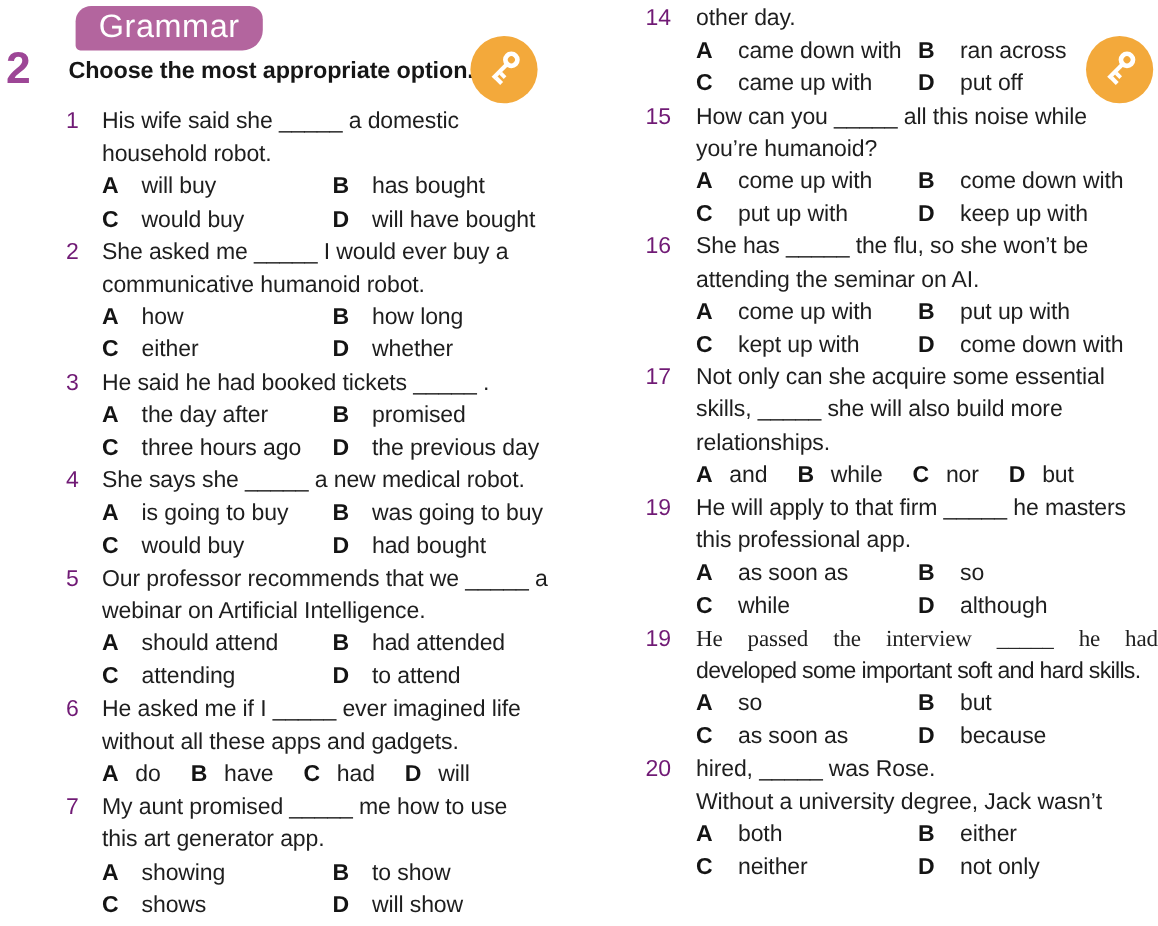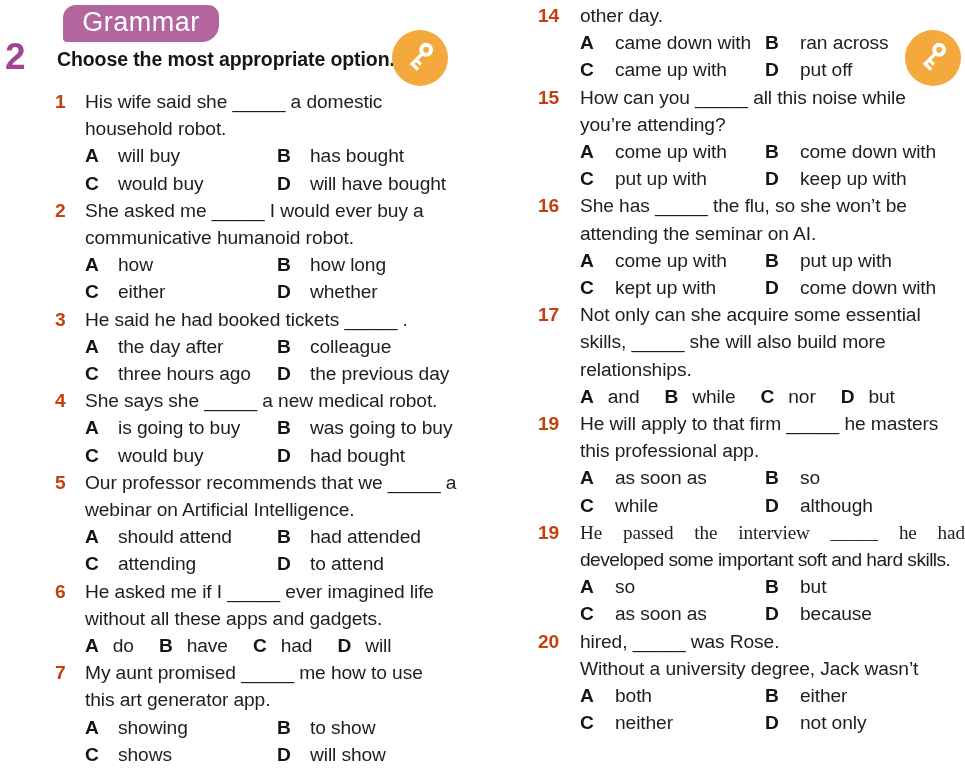--- a/index.html
+++ b/index.html
@@ -53,23 +53,23 @@
     position:absolute;
     font-size:19.2px;
     line-height:27.2px;
     letter-spacing:-0.1px;
   }
   .qcol-left  { left:55px;  top:88px; width:432px; }
   .qcol-right { left:538px; top:2px;  width:427px; }
 
   .q { display:flex; align-items:flex-start; }
   .qnum {
-    font-weight:bold;
+    font-weight:normal;
     flex:0 0 auto;
-    color:#c2410c;
+    color:#701a75;
   }
   .qcol-left  .qnum { width:30px; }
   .qcol-right .qnum { width:42px; }
   .qbody { flex:1 1 auto; min-width:0; }
   .qline { white-space:nowrap; }
   .qline.just { white-space:normal; text-align:justify; text-align-last:justify;font-family:Liberation Serif, serif; }
   .qline.cond { letter-spacing:-0.55px; }
 
   .optrow { display:flex; }
   .optcell { display:flex; flex:0 0 auto; }
@@ -184,21 +184,21 @@
         <span class="qnum">3</span>
         <div class="qbody">
           <div class="qline">He said he had booked tickets _____ .</div>
           <div class="optrow optrow-pair">
             <span class="optcell">
               <span class="optletter">A</span>
               <span class="opttext">the day after</span>
             </span>
             <span class="optcell">
               <span class="optletter">B</span>
-              <span class="opttext">colleague</span>
+              <span class="opttext">promised</span>
             </span>
           </div>
           <div class="optrow optrow-pair">
             <span class="optcell">
               <span class="optletter">C</span>
               <span class="opttext">three hours ago</span>
             </span>
             <span class="optcell">
               <span class="optletter">D</span>
               <span class="opttext">the previous day</span>
@@ -336,21 +336,21 @@
               <span class="optletter">D</span>
               <span class="opttext">put off</span>
             </span>
           </div>
         </div>
       </div>
       <div class="q">
         <span class="qnum">15</span>
         <div class="qbody">
           <div class="qline">How can you _____ all this noise while</div>
-          <div class="qline">you’re attending?</div>
+          <div class="qline">you’re humanoid?</div>
           <div class="optrow optrow-pair">
             <span class="optcell">
               <span class="optletter">A</span>
               <span class="opttext">come up with</span>
             </span>
             <span class="optcell">
               <span class="optletter">B</span>
               <span class="opttext">come down with</span>
             </span>
           </div>

